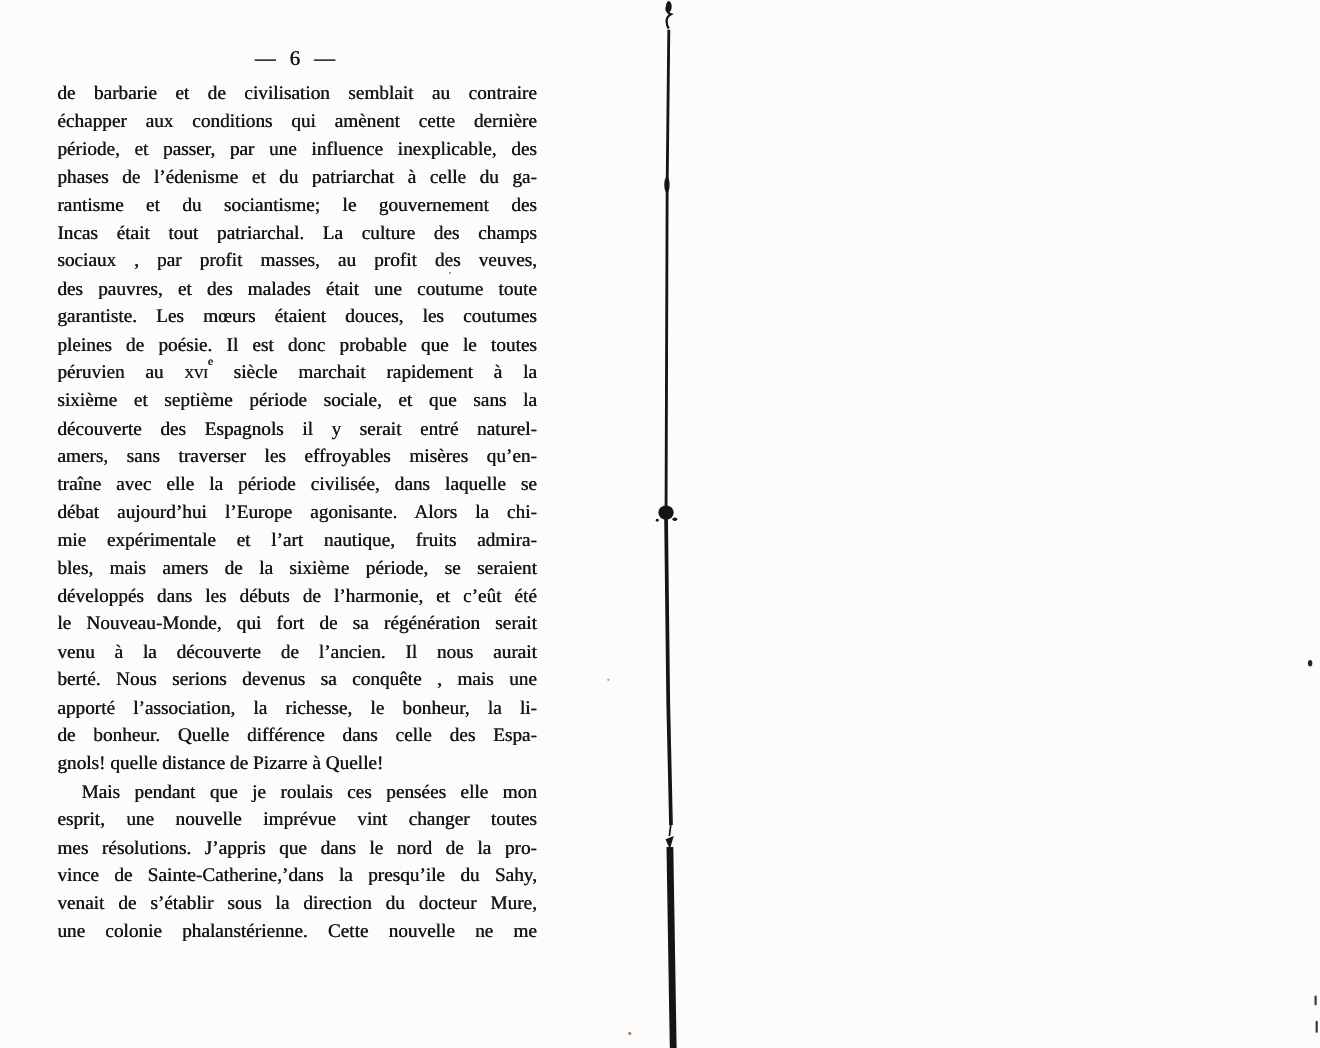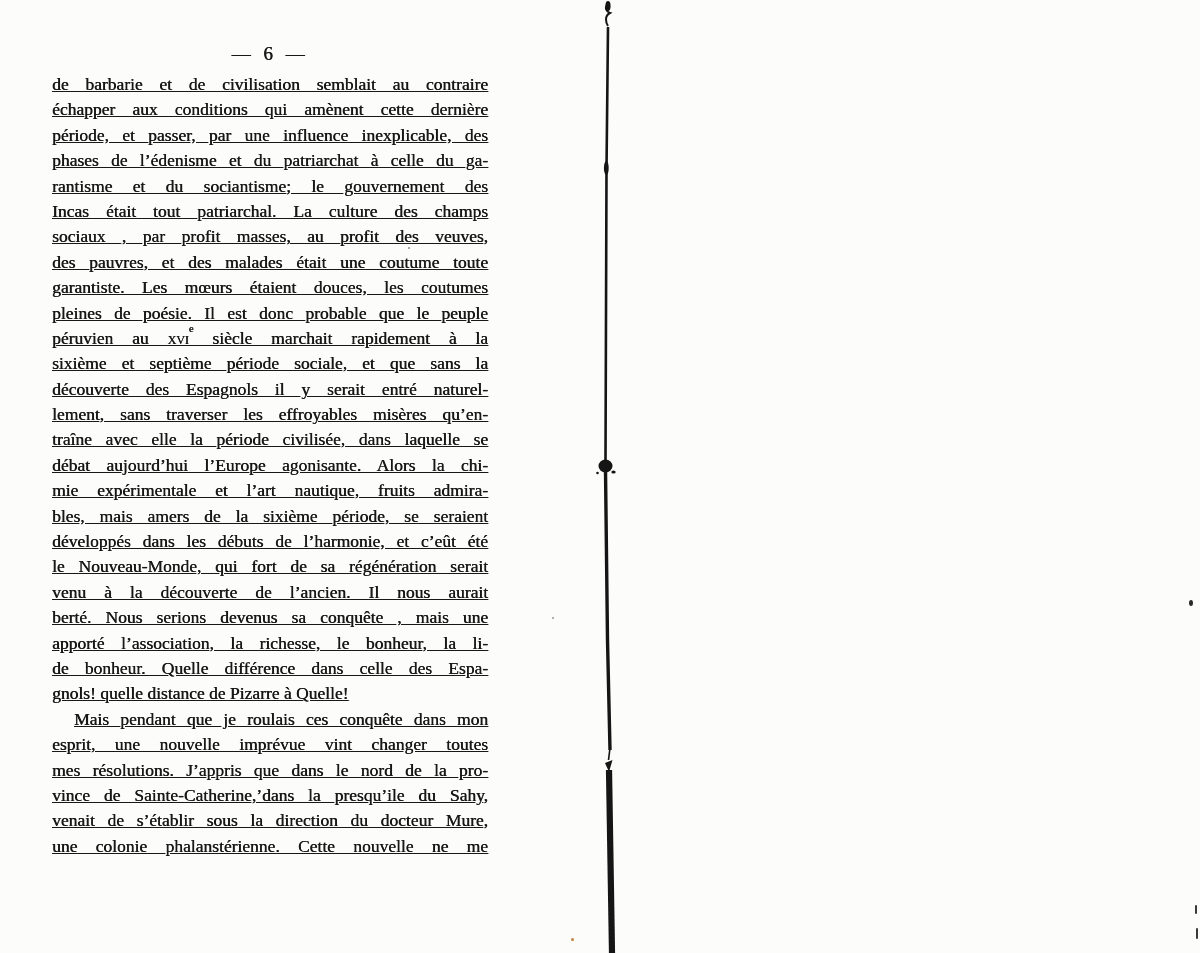--- a/index.html
+++ b/index.html
@@ -15,21 +15,21 @@
   .page{position:absolute;top:44px;}
   .page-left{left:52px;width:436px;}
   .page-header{
     text-align:center;
     font-size:19px;
     letter-spacing:4px;
     height:28px;
     line-height:20px;
     text-shadow:0.4px 0 0 currentColor;
   }
-  .page-body{margin-top:0;text-decoration:underline;}
+  .page-body{margin-top:0;}
   .line{
     font-size:17.5px;
     line-height:25.4px;
     height:25.4px;
     text-align:justify;
     text-align-last:justify;
     white-space:normal;
     text-shadow:0.4px 0 0 currentColor;
   }
   .line.end{text-align-last:left;}
@@ -49,37 +49,37 @@
     <div class="page-body">
         <div class="line">de barbarie et de civilisation semblait au contraire</div>
         <div class="line">échapper aux conditions qui amènent cette dernière</div>
         <div class="line">période, et passer, par une influence inexplicable, des</div>
         <div class="line">phases de l’édenisme et du patriarchat à celle du ga-</div>
         <div class="line">rantisme et du sociantisme; le gouvernement des</div>
         <div class="line">Incas était tout patriarchal. La culture des champs</div>
         <div class="line">sociaux , par profit masses, au profit des veuves,</div>
         <div class="line">des pauvres, et des malades était une coutume toute</div>
         <div class="line">garantiste. Les mœurs étaient douces, les coutumes</div>
-        <div class="line">pleines de poésie. Il est donc probable que le peuple</div>
+        <div class="line">pleines de poésie. Il est donc probable que le toutes</div>
         <div class="line">péruvien au <span class="sc">xvi</span><sup>e</sup> siècle marchait rapidement à la</div>
         <div class="line">sixième et septième période sociale, et que sans la</div>
         <div class="line">découverte des Espagnols il y serait entré naturel-</div>
-        <div class="line">lement, sans traverser les effroyables misères qu’en-</div>
+        <div class="line">amers, sans traverser les effroyables misères qu’en-</div>
         <div class="line">traîne avec elle la période civilisée, dans laquelle se</div>
         <div class="line">débat aujourd’hui l’Europe agonisante. Alors la chi-</div>
         <div class="line">mie expérimentale et l’art nautique, fruits admira-</div>
         <div class="line">bles, mais amers de la sixième période, se seraient</div>
         <div class="line">développés dans les débuts de l’harmonie, et c’eût été</div>
         <div class="line">le Nouveau-Monde, qui fort de sa régénération serait</div>
         <div class="line">venu à la découverte de l’ancien. Il nous aurait</div>
         <div class="line">berté. Nous serions devenus sa conquête , mais une</div>
         <div class="line">apporté l’association, la richesse, le bonheur, la li-</div>
         <div class="line">de bonheur. Quelle différence dans celle des Espa-</div>
         <div class="line end">gnols! quelle distance de Pizarre à Quelle!</div>
-        <div class="line indent">Mais pendant que je roulais ces conquête dans mon</div>
+        <div class="line indent">Mais pendant que je roulais ces pensées elle mon</div>
         <div class="line">esprit, une nouvelle imprévue vint changer toutes</div>
         <div class="line">mes résolutions. J’appris que dans le nord de la pro-</div>
         <div class="line">vince de Sainte-Catherine,’dans la presqu’ile du Sahy,</div>
         <div class="line">venait de s’établir sous la direction du docteur Mure,</div>
         <div class="line">une colonie phalanstérienne. Cette nouvelle ne me</div>
       </div>
   </section>
 
   <svg class="gutter" viewBox="0 0 50 953" xmlns="http://www.w3.org/2000/svg">
     <g stroke="#151515" fill="none">

